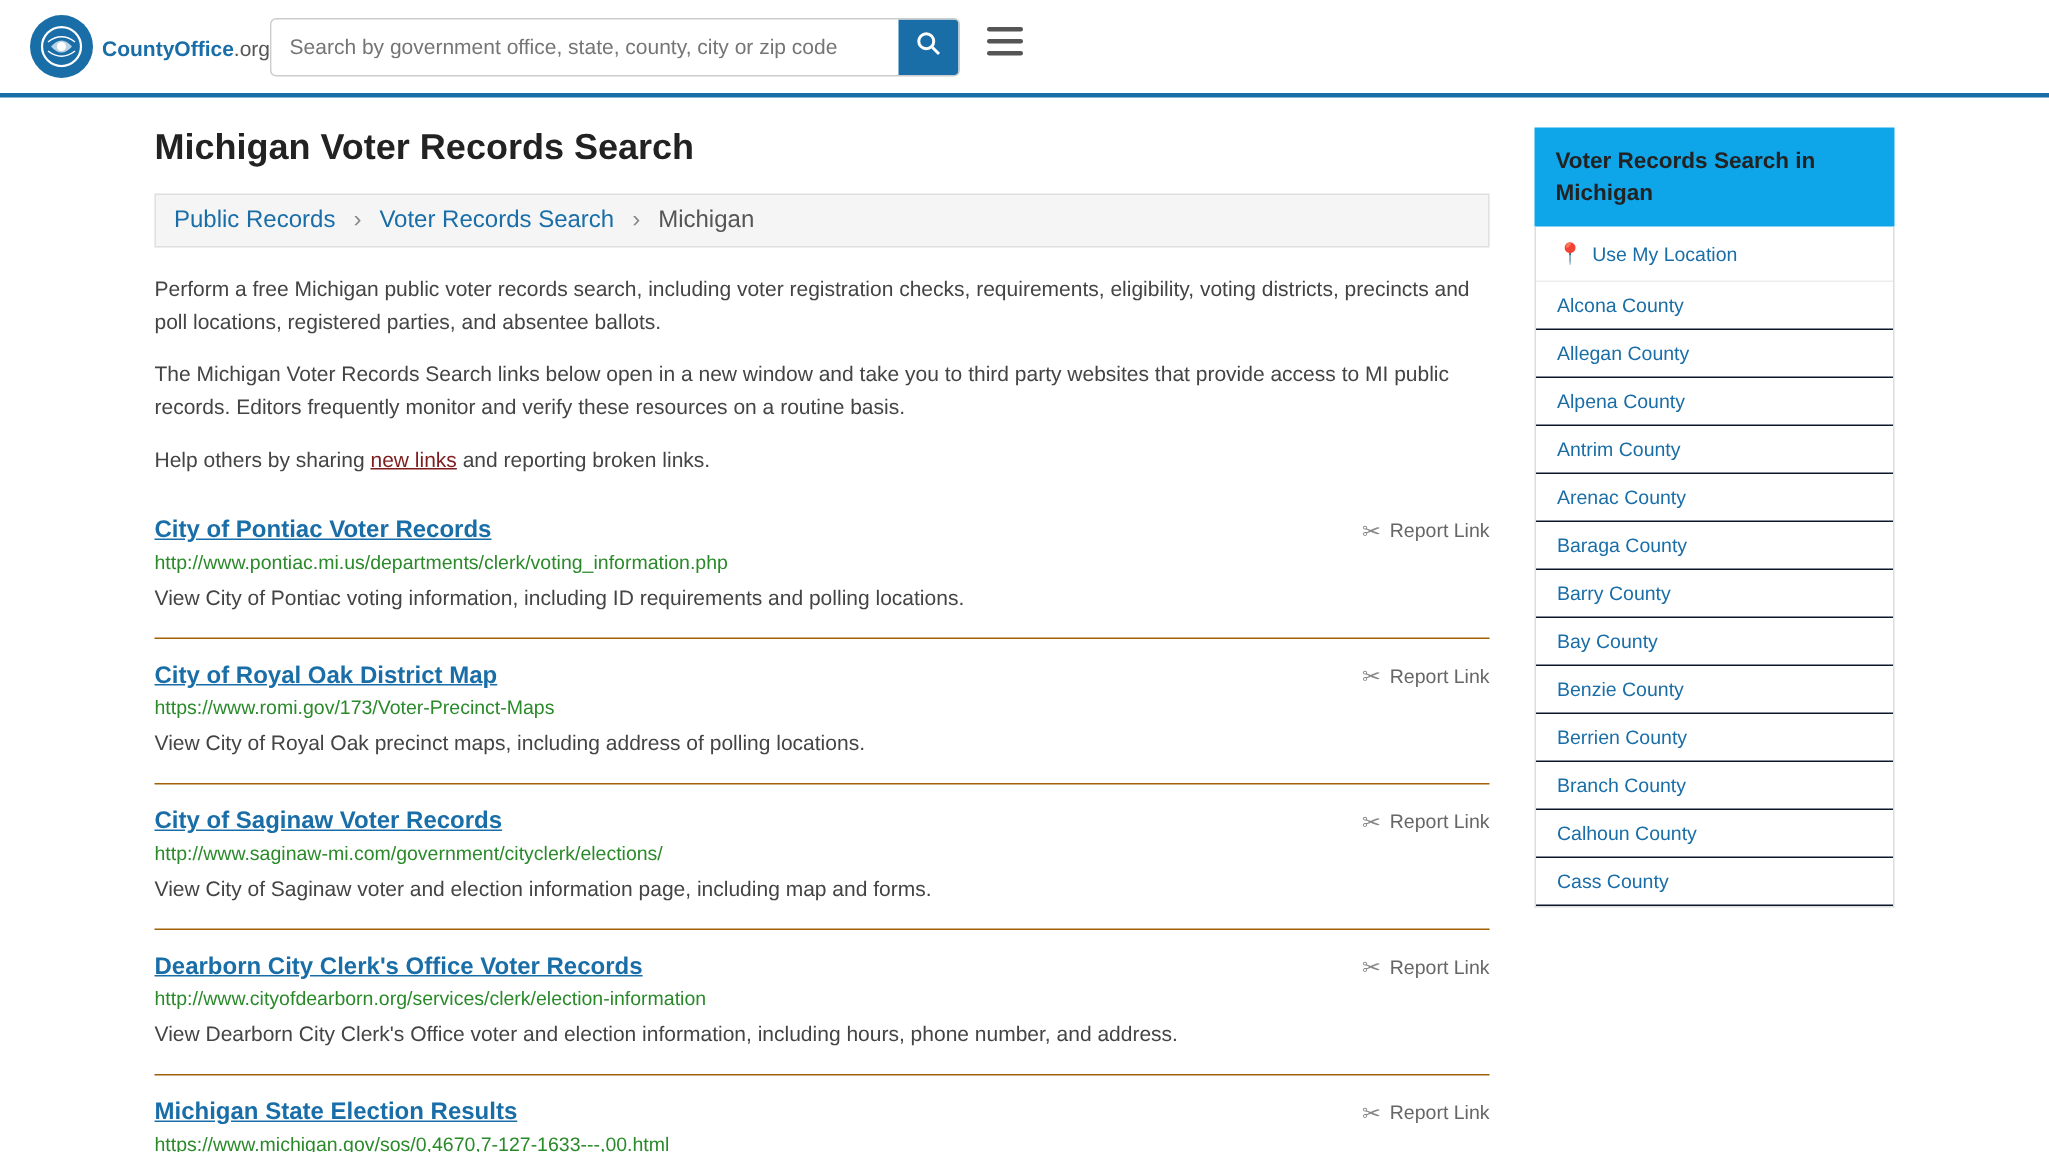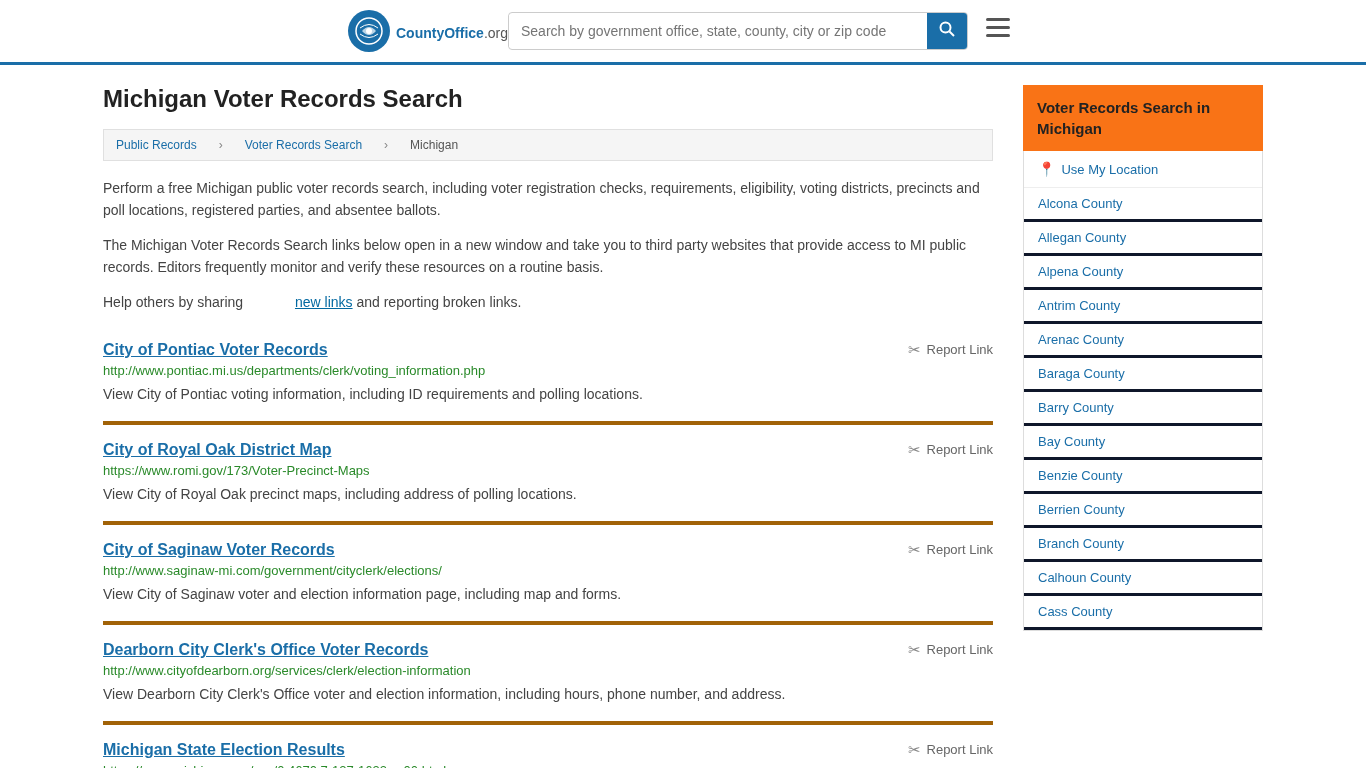--- a/index.html
+++ b/index.html
@@ -5,21 +5,21 @@
     * { box-sizing: border-box; margin: 0; padding: 0; }
     body { font-family: Arial, sans-serif; font-size: 14px; color: #333; background: #fff; }
 
     
     .header {
       background: #fff;
       border-bottom: 3px solid #1a6ea8;
       padding: 10px 20px;
       display: flex;
       align-items: center;
-      justify-content: center;
+      justify-content: flex-start;
     }
     .logo-area {
       display: flex;
       align-items: center;
       gap: 6px;
     }
     .logo-circle {
       width: 42px;
       height: 42px;
       border-radius: 50%;
@@ -92,48 +92,47 @@
     .page-title {
       font-size: 24px;
       font-weight: bold;
       color: #222;
       margin-bottom: 16px;
     }
     .breadcrumb {
       background: #f5f5f5;
       border: 1px solid #e0e0e0;
       padding: 8px 12px;
-      font-size: 12px;
+      font-size: 16px;
       color: #555;
       margin-bottom: 16px;
       display: flex;
       align-items: center;
-      gap: 22px;
+      gap: 12px;
     }
     .breadcrumb a {
       color: #1a6ea8;
       text-decoration: none;
     }
     .breadcrumb .sep { color: #888; }
 
     .description {
       font-size: 14px;
       line-height: 1.6;
       color: #444;
       margin-bottom: 12px;
     }
     .description a {
-      color: #0369a1;
+      color: #7f1d1d;
       text-decoration: underline;
-      margin-left: 48px;
     }
 
     
     .record-item {
-      border-bottom: 4px solid #a16207;
+      border-bottom: 1px solid #a16207;
       padding: 16px 0;
     }
     .record-header {
       display: flex;
       justify-content: space-between;
       align-items: flex-start;
       margin-bottom: 4px;
     }
     .record-title {
       font-size: 16px;
@@ -165,21 +164,21 @@
       color: #444;
       line-height: 1.5;
     }
 
     
     .sidebar {
       width: 240px;
       flex-shrink: 0;
     }
     .sidebar-title {
-      background: #f97316;
+      background: #0ea5e9;
       padding: 12px 14px;
       font-size: 15px;
       font-weight: bold;
       color: #222;
       line-height: 1.4;
       margin-bottom: 0;
     }
     .sidebar-content {
       border: 1px solid #ddd;
       border-top: none;
@@ -192,21 +191,21 @@
       border-bottom: 1px solid #eee;
       font-size: 13px;
       color: #1a6ea8;
       cursor: pointer;
     }
     .pin-icon { color: #555; font-size: 14px; }
     .sidebar-list {
       list-style: none;
     }
     .sidebar-list li {
-      border-bottom: 3px solid #0f172a;
+      border-bottom: 1px solid #0f172a;
     }
     .sidebar-list li a {
       display: block;
       padding: 8px 14px;
       color: #1a6ea8;
       text-decoration: none;
       font-size: 13px;
     }
   </style>
 </head>

